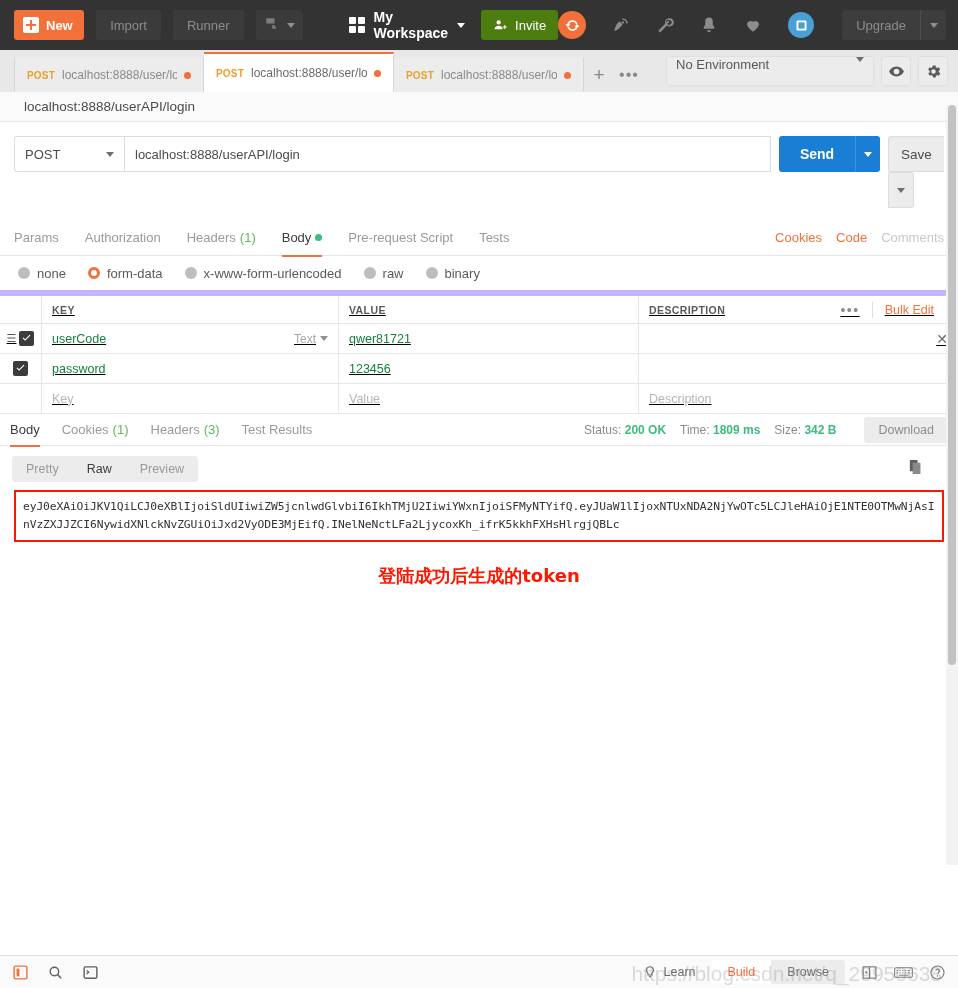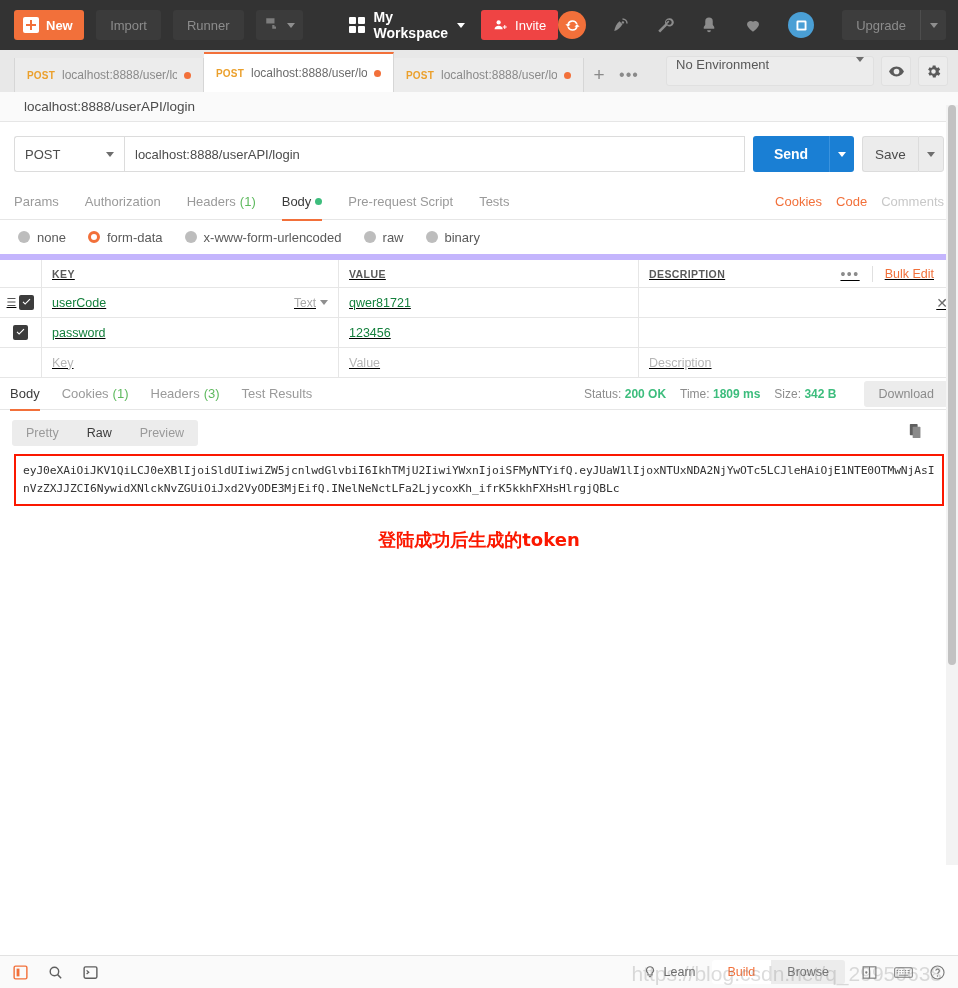--- a/index.html
+++ b/index.html
@@ -50,21 +50,21 @@
 
   .ws {
     display:flex;align-items:center;gap:9px;margin-left:46px;color:#fff;
     font-size:14px;font-weight:600;
   }
   .grid-icon{ width:16px;height:16px;display:grid;grid-template-columns:7px 7px;grid-template-rows:7px 7px;gap:2px;}
   .grid-icon i{ background:#fff;display:block;border-radius:1px;}
 
   .invite {
     display:flex;align-items:center;gap:7px;margin-left:16px;height:30px;
-    padding:0 12px;background:#ef4444;border-radius:3px;color:#fff;font-size:13px;
+    padding:0 12px;background:#4d7c0f;border-radius:3px;color:#fff;font-size:13px;
   }
 
   .right-icons{ margin-left:auto; display:flex; align-items:center; gap:26px; padding-right:2px;}
   .sync-btn{
     width:28px;height:28px;border-radius:50%;background:#f2703a;display:flex;
     align-items:center;justify-content:center;
   }
   .ico{ width:18px;height:18px;fill:#8c8c8c;display:block;}
   .avatar-ic{ width:26px;height:26px;border-radius:50%;background:#4a9fd5;display:flex;align-items:center;justify-content:center;}
   .upgrade{
@@ -118,21 +118,21 @@
   .urlinput{
     flex:1;height:36px;border:1px solid #dcdcdc;background:#fff;display:flex;align-items:center;
     padding:0 10px;font-size:13px;color:#4c4c4c;
   }
   .send-grp{ display:flex;margin-left:8px;}
   .send{
     width:76px;height:36px;background:#1a7fd4;color:#fff;font-size:14px;font-weight:700;
     display:flex;align-items:center;justify-content:center;border-radius:3px 0 0 3px;text-align:right;
   }
   .send-caret{ width:25px;height:36px;background:#1a7fd4;display:flex;align-items:center;justify-content:center;border-left:1px solid #3a93de;border-radius:0 3px 3px 0;}
-  .save-grp{ display:flex;margin-left:8px;}
+  .save-grp{ display:flex;margin-left:8px;flex-direction:column;}
   .save{
     width:56px;height:36px;background:#ececec;border:1px solid #dcdcdc;border-right:none;
     color:#4c4c4c;font-size:13.5px;display:flex;align-items:center;justify-content:center;border-radius:3px 0 0 3px;
   }
   .save-caret{ width:26px;height:36px;background:#ececec;border:1px solid #dcdcdc;display:flex;align-items:center;justify-content:center;border-radius:0 3px 3px 0;}
 
   
   .req-tabs{
     display:flex;align-items:center;border-bottom:1px solid #e6e6e6;padding:0 14px;
     height:36px;flex:0 0 36px;position:relative;

